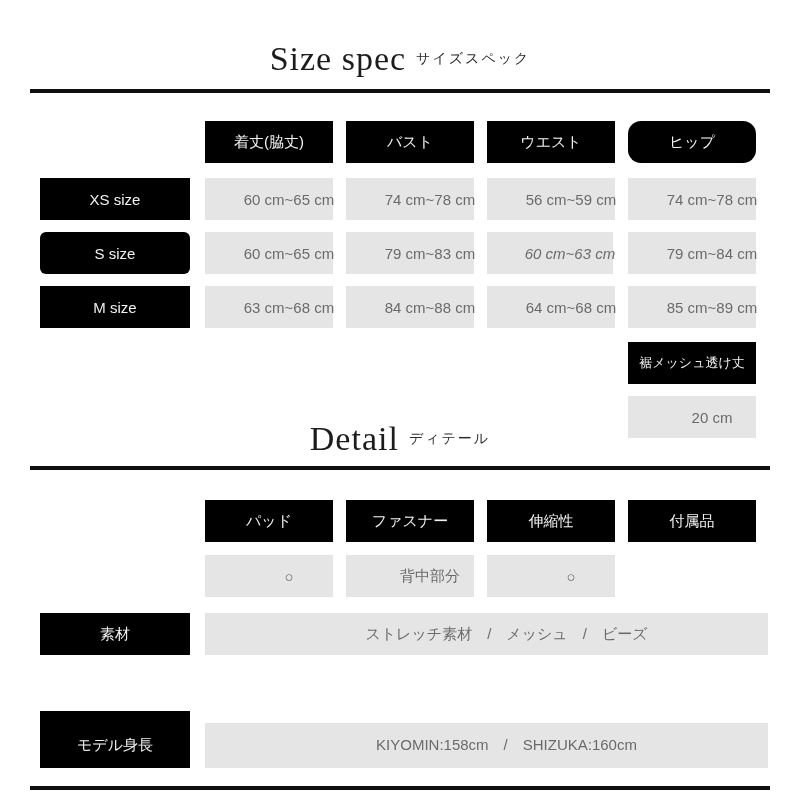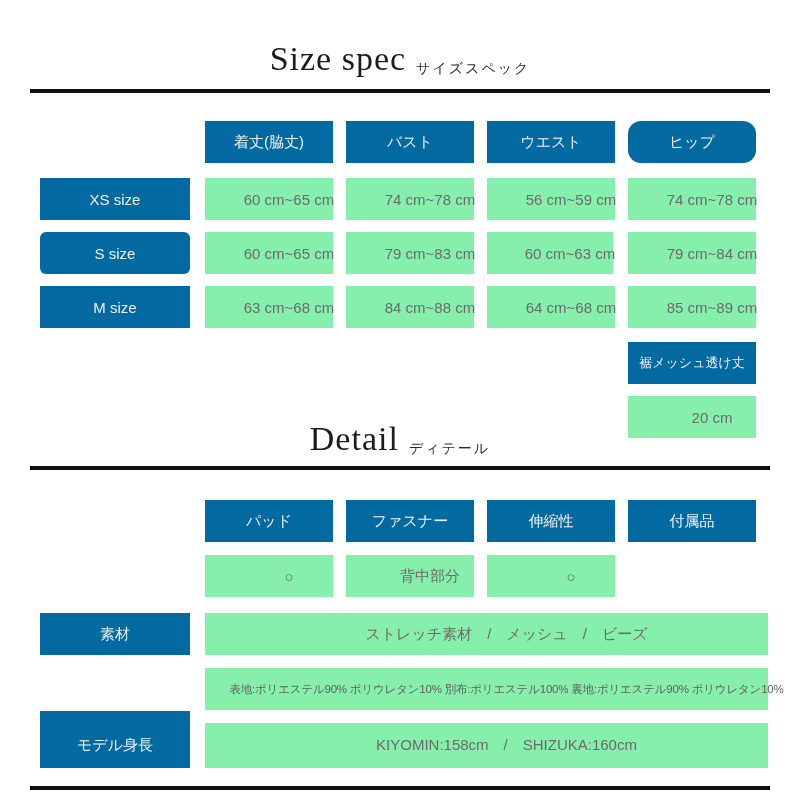--- a/index.html
+++ b/index.html
@@ -10,21 +10,21 @@
     background: #ffffff;
     overflow: hidden;
     font-family: "Liberation Sans", "DejaVu Sans", sans-serif;
   }
   .section-title {
     position: absolute;
     left: 0;
     width: 800px;
     display: flex;
     justify-content: center;
-    align-items: flex-end;
+    align-items: center;
     gap: 10px;
   }
   .section-title .en {
     font-family: "Liberation Serif", "DejaVu Serif", serif;
     font-size: 34px;
     font-weight: 400;
     color: #1c1c1c;
     letter-spacing: 1px;
   }
   .section-title .ja {
@@ -43,26 +43,26 @@
   .cell {
     position: absolute;
     display: flex;
     align-items: center;
     justify-content: center;
     text-align: center;
     box-sizing: border-box;
     white-space: nowrap;
   }
   .dk {
-    background: #0369a1;
+    background: #000000;
     color: #f2f2f2;
     font-size: 15px;
   }
   .lt {
-    background: #86efac;
+    background: #e5e5e5;
     color: #6b6b6b;
     font-size: 15px;
     padding-left: 40px;
   }
   .small-label { font-size: 13px; }
   .tiny-text   { font-size: 11.5px; color: #5f5f5f; letter-spacing: -0.2px; }
 </style>
 </head>
 <body>
 
@@ -81,21 +81,21 @@
 
   <div class="cell dk" style="left:40px;top:178px;width:150px;height:42px;">XS size</div>
   <div class="cell lt" style="left:205px;top:178px;width:128px;height:42px;">60 cm~65 cm</div>
   <div class="cell lt" style="left:346px;top:178px;width:128px;height:42px;">74 cm~78 cm</div>
   <div class="cell lt" style="left:487px;top:178px;width:128px;height:42px;">56 cm~59 cm</div>
   <div class="cell lt" style="left:628px;top:178px;width:128px;height:42px;">74 cm~78 cm</div>
 
   <div class="cell dk" style="left:40px;top:232px;width:150px;height:42px;border-radius:6px;">S size</div>
   <div class="cell lt" style="left:205px;top:232px;width:128px;height:42px;">60 cm~65 cm</div>
   <div class="cell lt" style="left:346px;top:232px;width:128px;height:42px;">79 cm~83 cm</div>
-  <div class="cell lt" style="left:487px;top:232px;width:126px;height:42px;">60 cm~63 cm</div>
+  <div class="cell lt" style="left:487px;top:232px;width:126px;height:42px;font-style:italic;">60 cm~63 cm</div>
   <div class="cell lt" style="left:628px;top:232px;width:128px;height:42px;">79 cm~84 cm</div>
 
   <div class="cell dk" style="left:40px;top:286px;width:150px;height:42px;">M size</div>
   <div class="cell lt" style="left:205px;top:286px;width:128px;height:42px;">63 cm~68 cm</div>
   <div class="cell lt" style="left:346px;top:286px;width:128px;height:42px;">84 cm~88 cm</div>
   <div class="cell lt" style="left:487px;top:286px;width:128px;height:42px;">64 cm~68 cm</div>
   <div class="cell lt" style="left:628px;top:286px;width:128px;height:42px;">85 cm~89 cm</div>
 
   <div class="cell dk small-label" style="left:628px;top:342px;width:128px;height:42px;">裾メッシュ透け丈</div>
   <div class="cell lt" style="left:628px;top:396px;width:128px;height:42px;">20 cm</div>
@@ -112,20 +112,19 @@
   <div class="cell dk" style="left:628px;top:500px;width:128px;height:42px;">付属品</div>
 
   <div class="cell lt" style="left:205px;top:555px;width:128px;height:42px;">○</div>
   <div class="cell lt" style="left:346px;top:555px;width:128px;height:42px;">背中部分</div>
   <div class="cell lt" style="left:487px;top:555px;width:128px;height:42px;">○</div>
 
   <div class="cell dk" style="left:40px;top:613px;width:150px;height:42px;">素材</div>
   <div class="cell lt" style="left:205px;top:613px;width:563px;height:42px;">ストレッチ素材　/　メッシュ　/　ビーズ</div>
 
   <div class="cell dk" style="left:40px;top:668px;width:150px;height:42px;margin-top:43px;">混率</div>
-  <div class="cell lt tiny-text" style="left:205px;top:668px;width:563px;height:42px;">表地:ポリエステル90% ポリウレタン10% 別布:ポリエステル100% 裏地:ポリエステル90% ポリウレタン10%</div>
 
   <div class="cell dk" style="left:40px;top:723px;width:150px;height:45px;">モデル身長</div>
   <div class="cell lt" style="left:205px;top:723px;width:563px;height:45px;">KIYOMIN:158cm　/　SHIZUKA:160cm</div>
 
   <div class="rule" style="top:786px;"></div>
 
 </div>
 
 </body></html>

